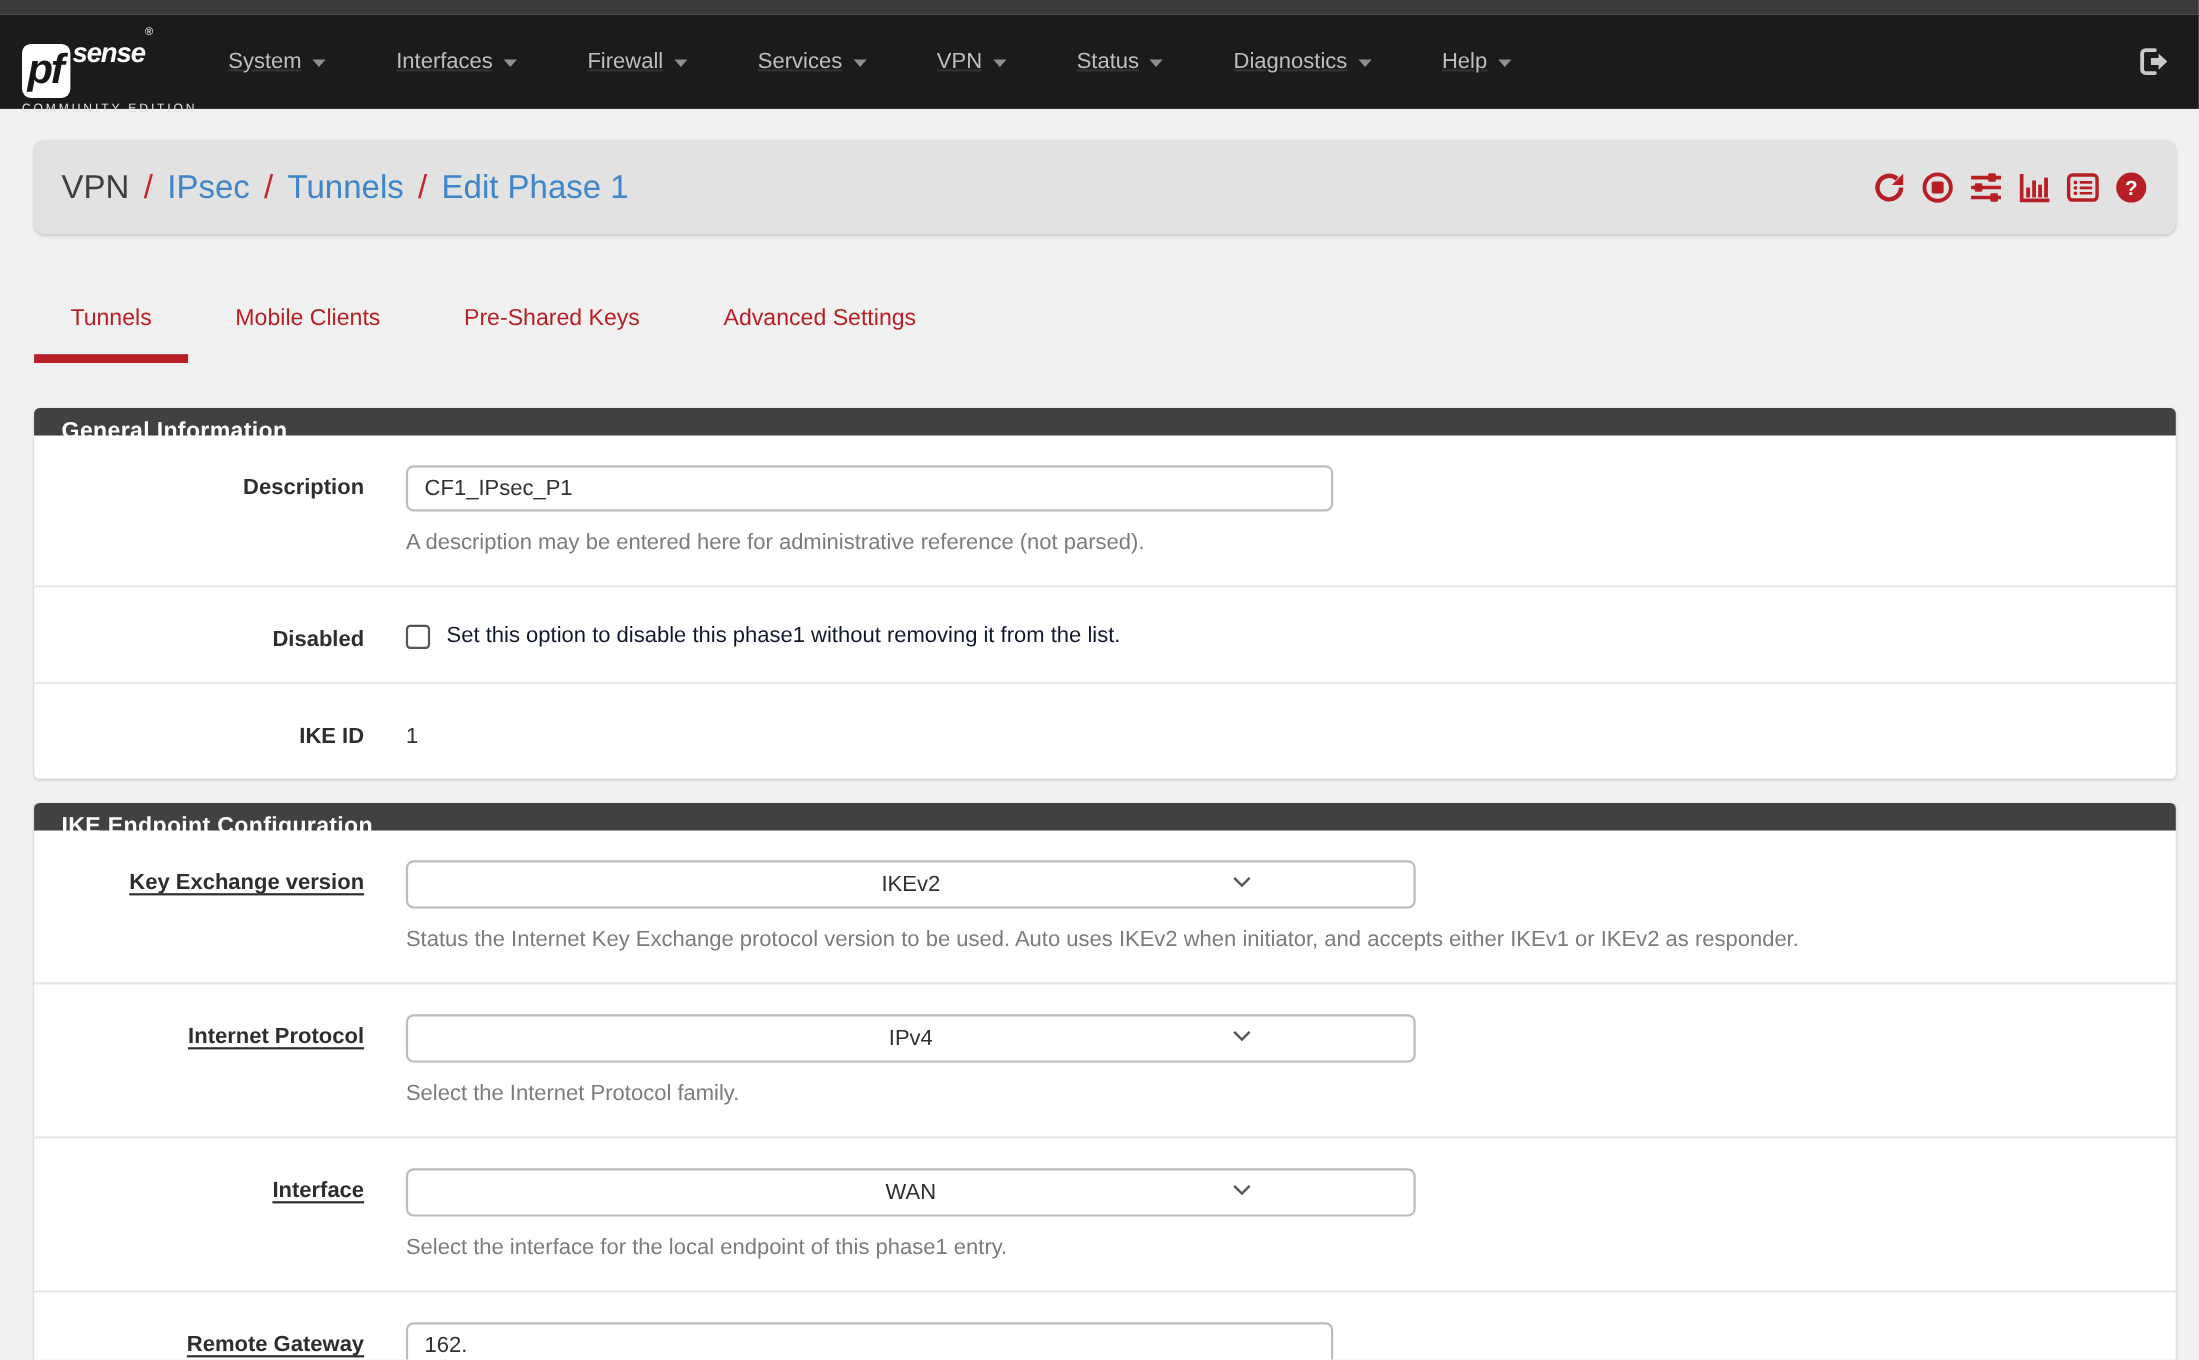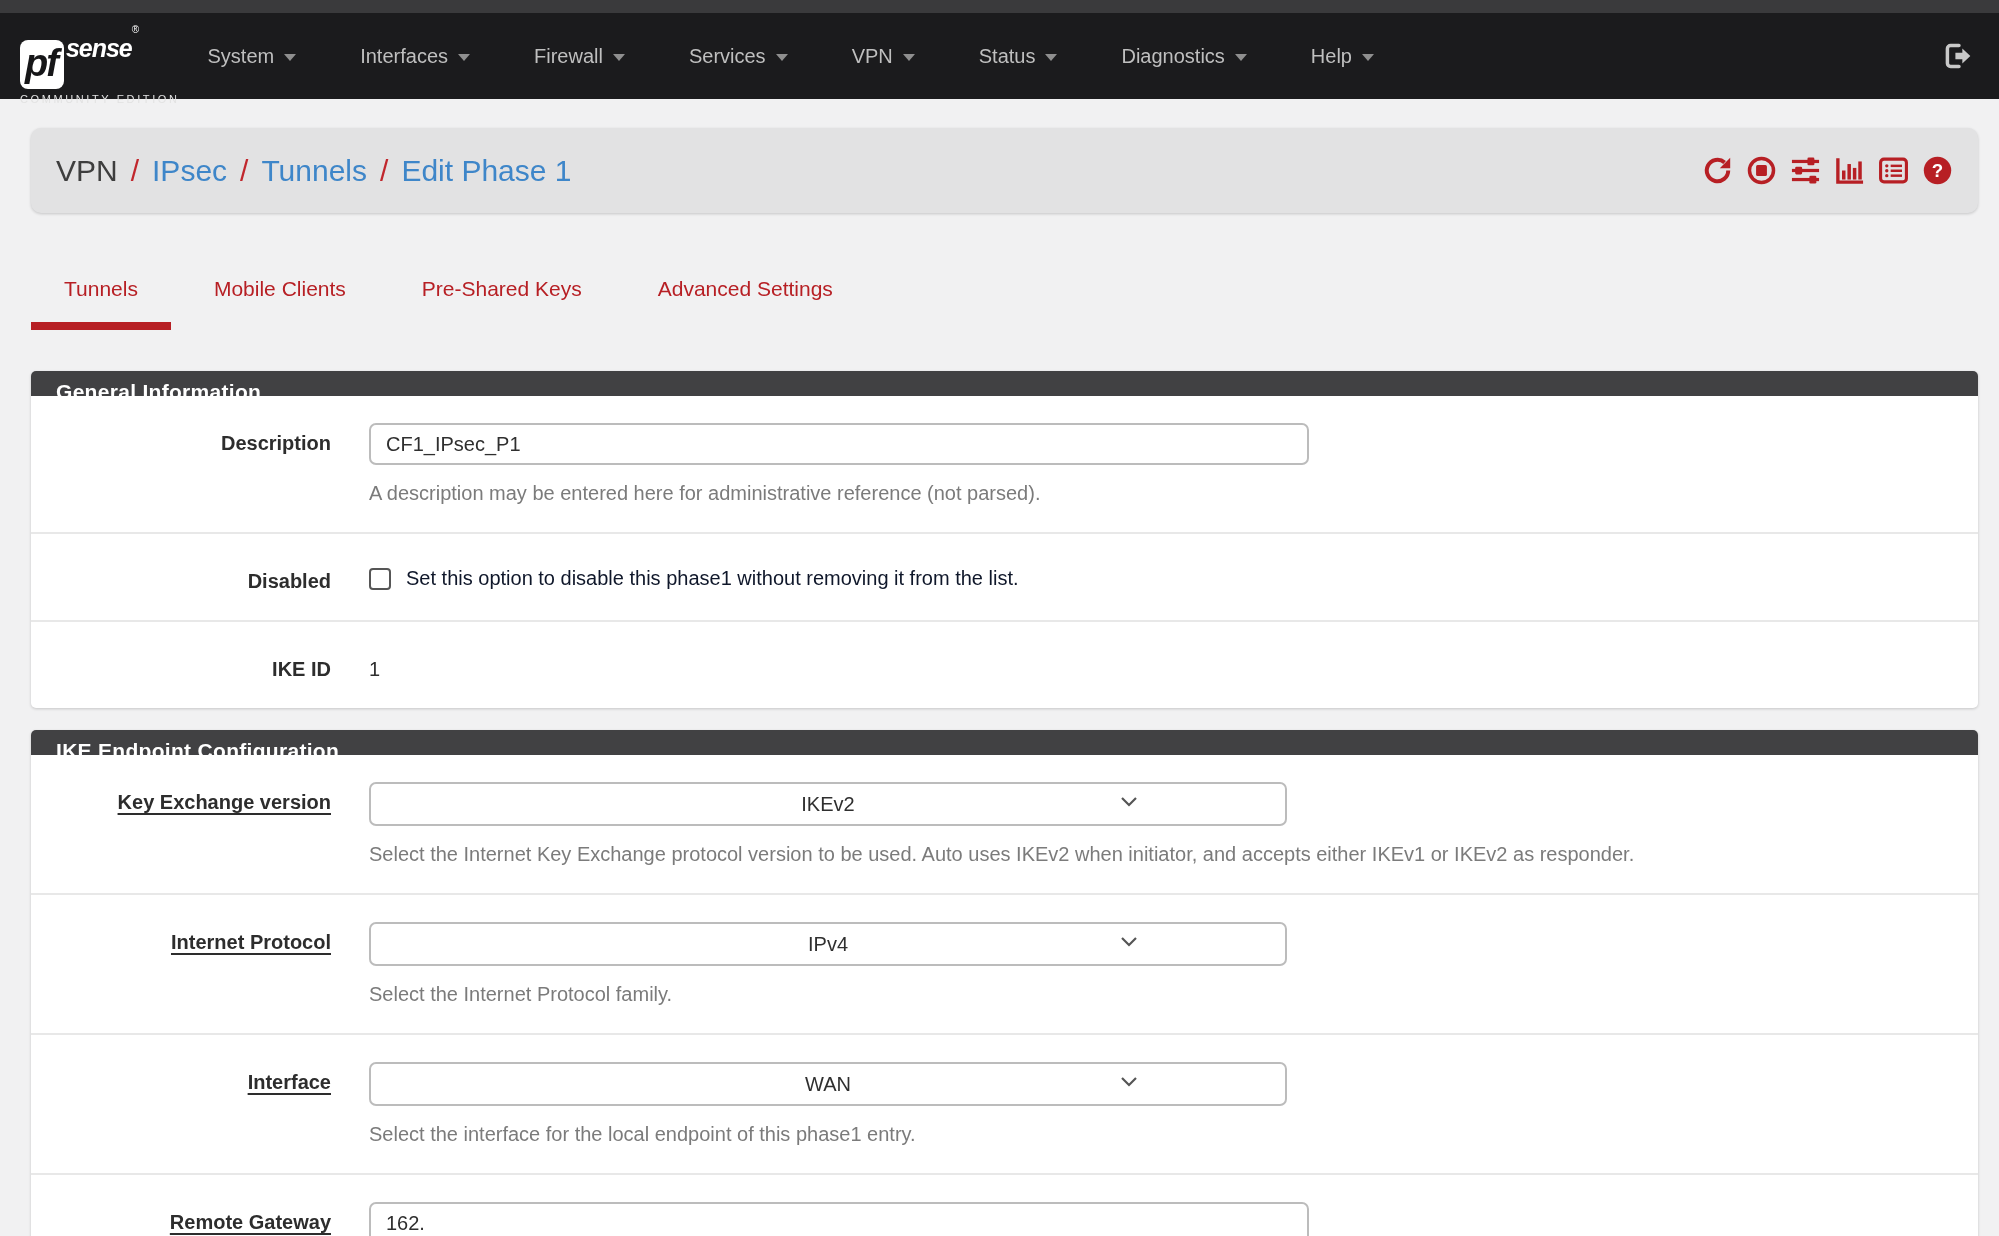--- a/index.html
+++ b/index.html
@@ -31,21 +31,21 @@
   }
   .sense {
     color:#fff; font-style:italic; font-weight:bold;
     font-size:25px; line-height:1; letter-spacing:-1px; margin-left:2px;
   }
   .reg { color:#fff; font-size:10px; align-self:flex-start; margin-top:16px; }
   .edition {
     color:#e2e2e2; font-size:11px; font-weight:normal;
     letter-spacing:2.6px; margin-top:4px; white-space:nowrap;
   }
-  .nav-menu { display:flex; align-items:flex-end; flex:1; }
+  .nav-menu { display:flex; align-items:flex-end; flex:1;text-decoration:underline; }
   .nav-item {
     color:#bfbfbf; font-size:20px; margin-right:64px;
     display:flex; align-items:center; cursor:pointer; white-space:nowrap;
   }
   .caret {
     width:0; height:0; margin-left:10px; margin-top:3px;
     border-left:6px solid transparent; border-right:6px solid transparent;
     border-top:7px solid #8f8f8f;
   }
   .nav-right { margin-left:auto; }
@@ -92,21 +92,21 @@
   .form-row { display:flex; padding:27px 25px 27px 0; }
   .form-row + .form-row { border-top:2px solid #e8e8e8; }
   .row-label {
     width:300px; min-width:300px; text-align:right;
     font-weight:bold; font-size:20px; color:#2d2d2d; padding-top:9px;
   }
   .row-label.underlined { text-decoration:underline; text-decoration-thickness:2px; text-underline-offset:4px; }
   .row-control { margin-left:38px; flex:1; }
 
   .text-input {
-    width:940px; height:42px; background:#fff;
+    width:843px; height:42px; background:#fff;
     border:2px solid #bcbcbc; border-radius:7px;
     font-family:inherit; font-size:20px; color:#2f2f2f; padding:0 15px;
   }
   .select-wrap { position:relative; width:785px; }
   .styled-select {
     -webkit-appearance:none; appearance:none;
     width:918px; height:44px; background:#fff;
     border:2px solid #bcbcbc; border-radius:7px;
     font-family:inherit; font-size:20px; color:#2f2f2f; padding:0 15px;text-align:center;
   }
@@ -298,21 +298,21 @@
         <div class="select-wrap">
           <select class="styled-select">
             <option>IKEv2</option>
           </select>
           <span class="select-chevron">
             <svg width="18" height="12" viewBox="0 0 18 12">
                 <path d="M2 2 l7 7 7 -7" fill="none" stroke="#555" stroke-width="2.2"></path>
               </svg>
           </span>
         </div>
-        <div class="helper">Select the Internet Key Exchange protocol version to be used. Auto uses IKEv2 when initiator, and accepts either IKEv1 or IKEv2 as responder.</div>
+        <div class="helper">Status the Internet Key Exchange protocol version to be used. Auto uses IKEv2 when initiator, and accepts either IKEv1 or IKEv2 as responder.</div>
       </div>
     </div>
 
     <div class="form-row">
       <div class="row-label underlined">Internet Protocol</div>
       <div class="row-control">
         <div class="select-wrap">
           <select class="styled-select">
             <option>IPv4</option>
           </select>

